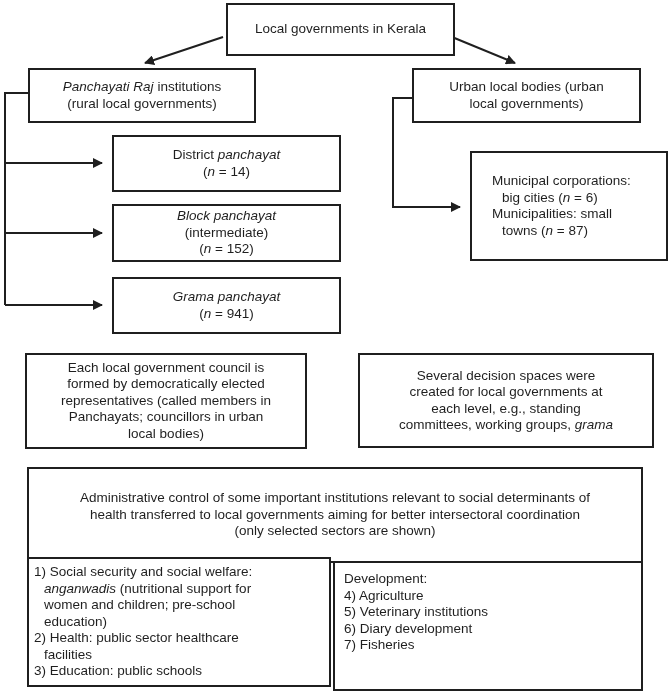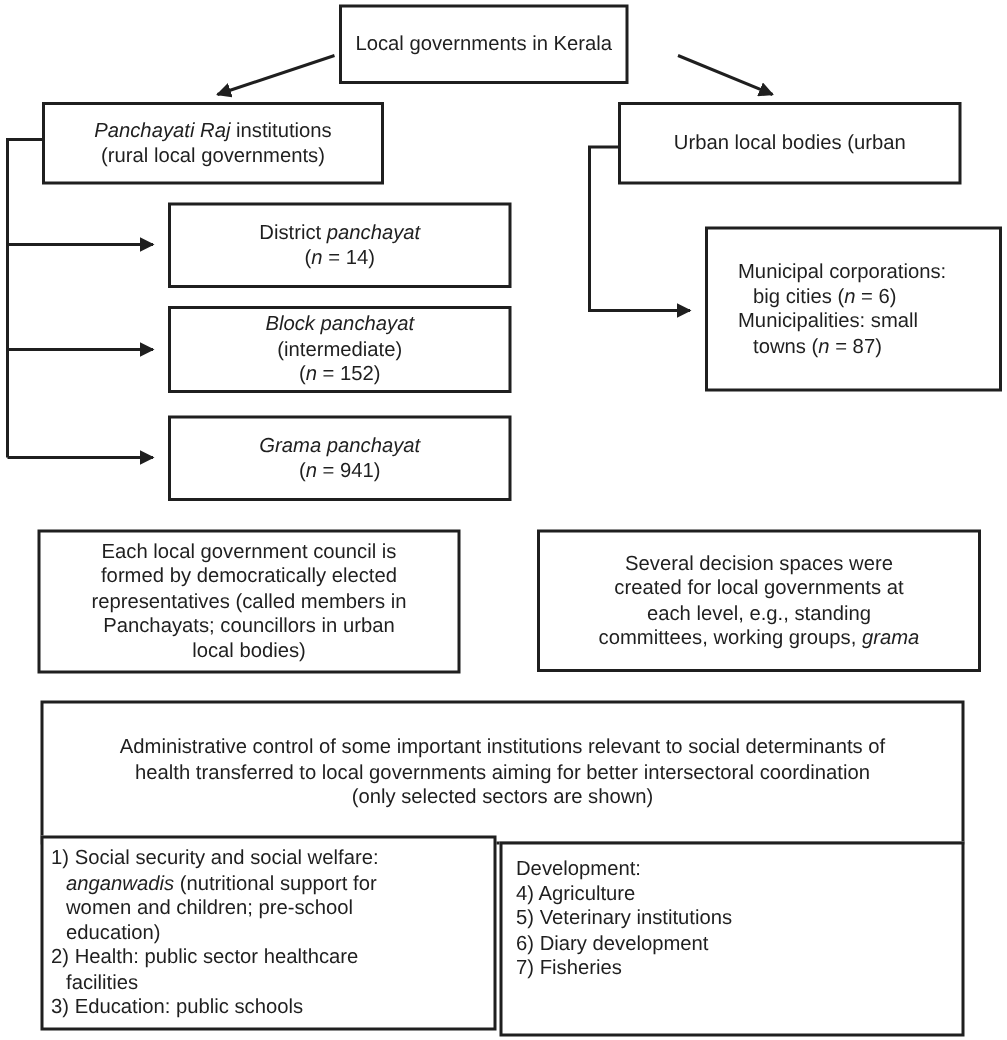--- a/index.html
+++ b/index.html
@@ -43,31 +43,32 @@
     </defs>
     <path d="M223,37 L145,63" fill="none" stroke="#1f1f1f" stroke-width="2" marker-end="url(#ah)"></path>
     <path d="M452,37 L515,63" fill="none" stroke="#1f1f1f" stroke-width="2" marker-end="url(#ah)"></path>
     <path d="M29,93 L5,93 L5,305" fill="none" stroke="#1f1f1f" stroke-width="2"></path>
     <path d="M5,163 L102,163" fill="none" stroke="#1f1f1f" stroke-width="2" marker-end="url(#ah)"></path>
     <path d="M5,233 L102,233" fill="none" stroke="#1f1f1f" stroke-width="2" marker-end="url(#ah)"></path>
     <path d="M5,305 L102,305" fill="none" stroke="#1f1f1f" stroke-width="2" marker-end="url(#ah)"></path>
     <path d="M413,98 L393,98 L393,207 L460,207" fill="none" stroke="#1f1f1f" stroke-width="2" marker-end="url(#ah)"></path>
   </svg>
 
-  <div class="box center" style="left:226px;top:3px;width:193px;height:53px">
+  <div class="box center" style="left:226px;top:3px;width:229px;height:53px">
       <div class="tl"><span>Local governments in Kerala</span></div>
     </div>
 
   <div class="box center" style="left:28px;top:68px;width:228px;height:55px">
       <div class="tl"><i>Panchayati Raj</i><span> institutions</span></div>
       <div class="tl"><span>(rural local governments)</span></div>
     </div>
 
   <div class="box center" style="left:412px;top:68px;width:229px;height:55px">
       <div class="tl"><span>Urban local bodies (urban</span></div>
+      <div class="tl"><span>local governments)</span></div>
     </div>
 
   <div class="box center" style="left:112px;top:135px;width:229px;height:57px">
       <div class="tl"><span>District </span><i>panchayat</i></div>
       <div class="tl"><span>(</span><i>n</i><span> = 14)</span></div>
     </div>
 
   <div class="box center" style="left:112px;top:204px;width:229px;height:58px">
       <div class="tl"><i>Block panchayat</i></div>
       <div class="tl"><span>(intermediate)</span></div>

